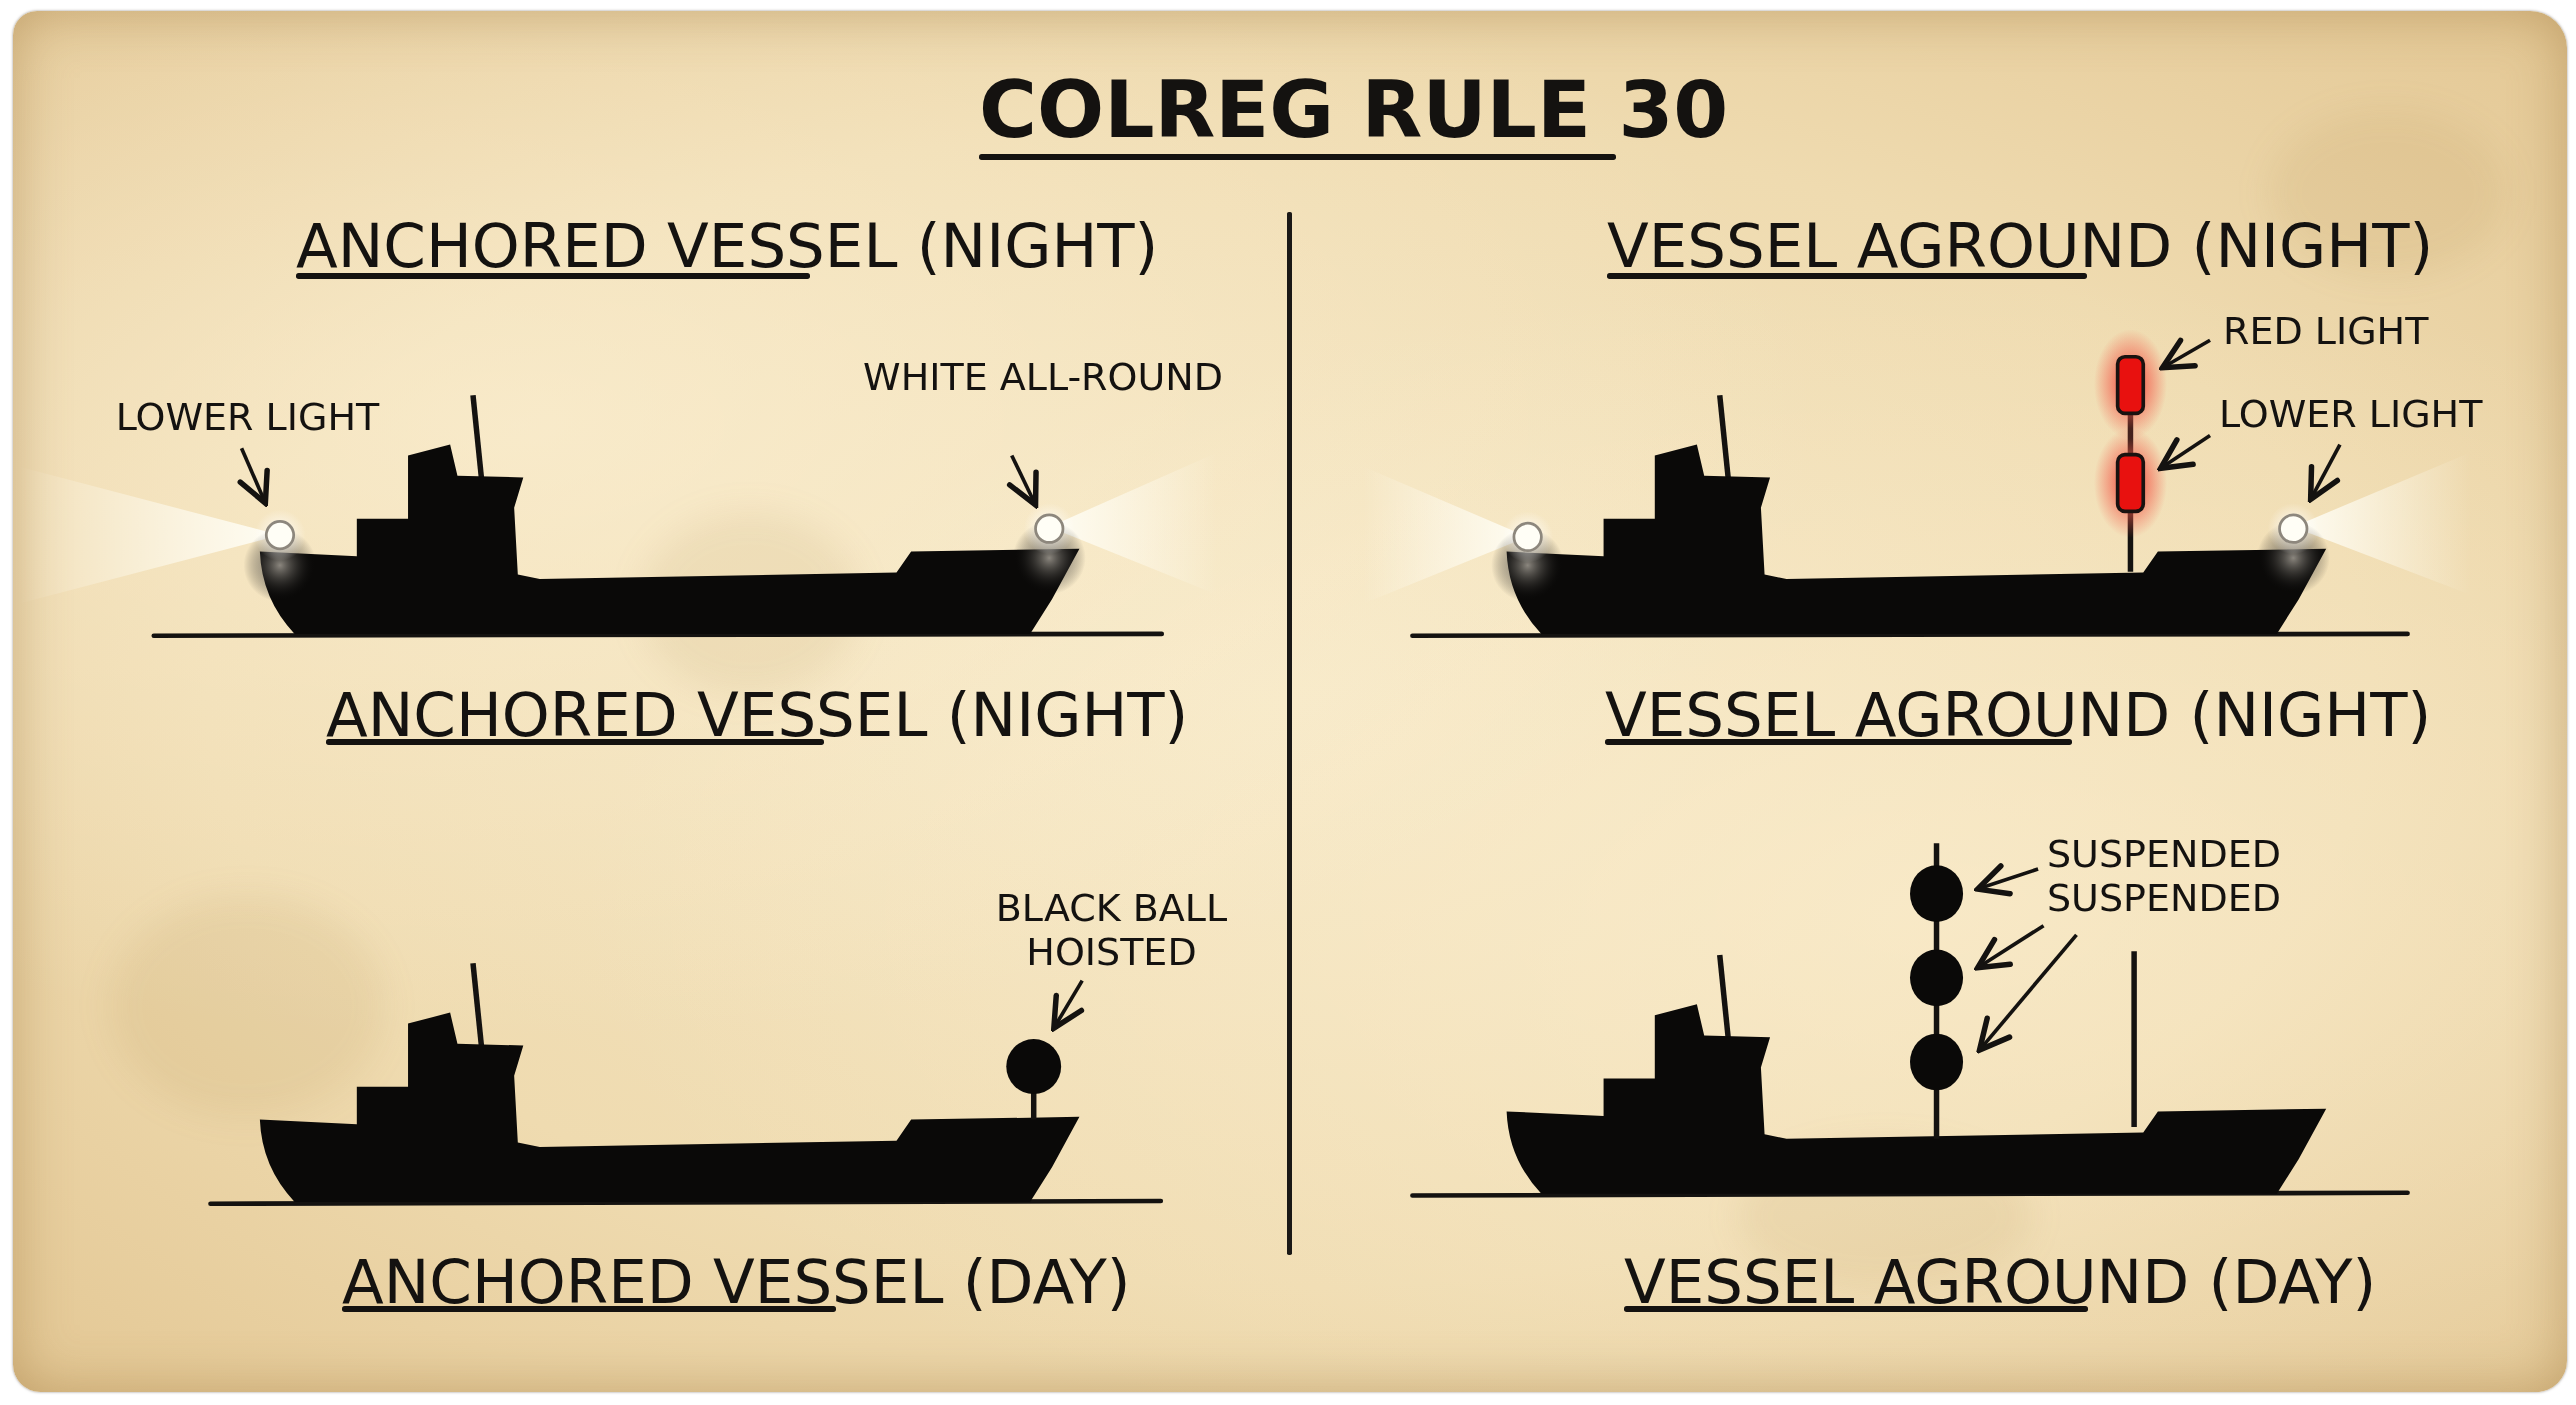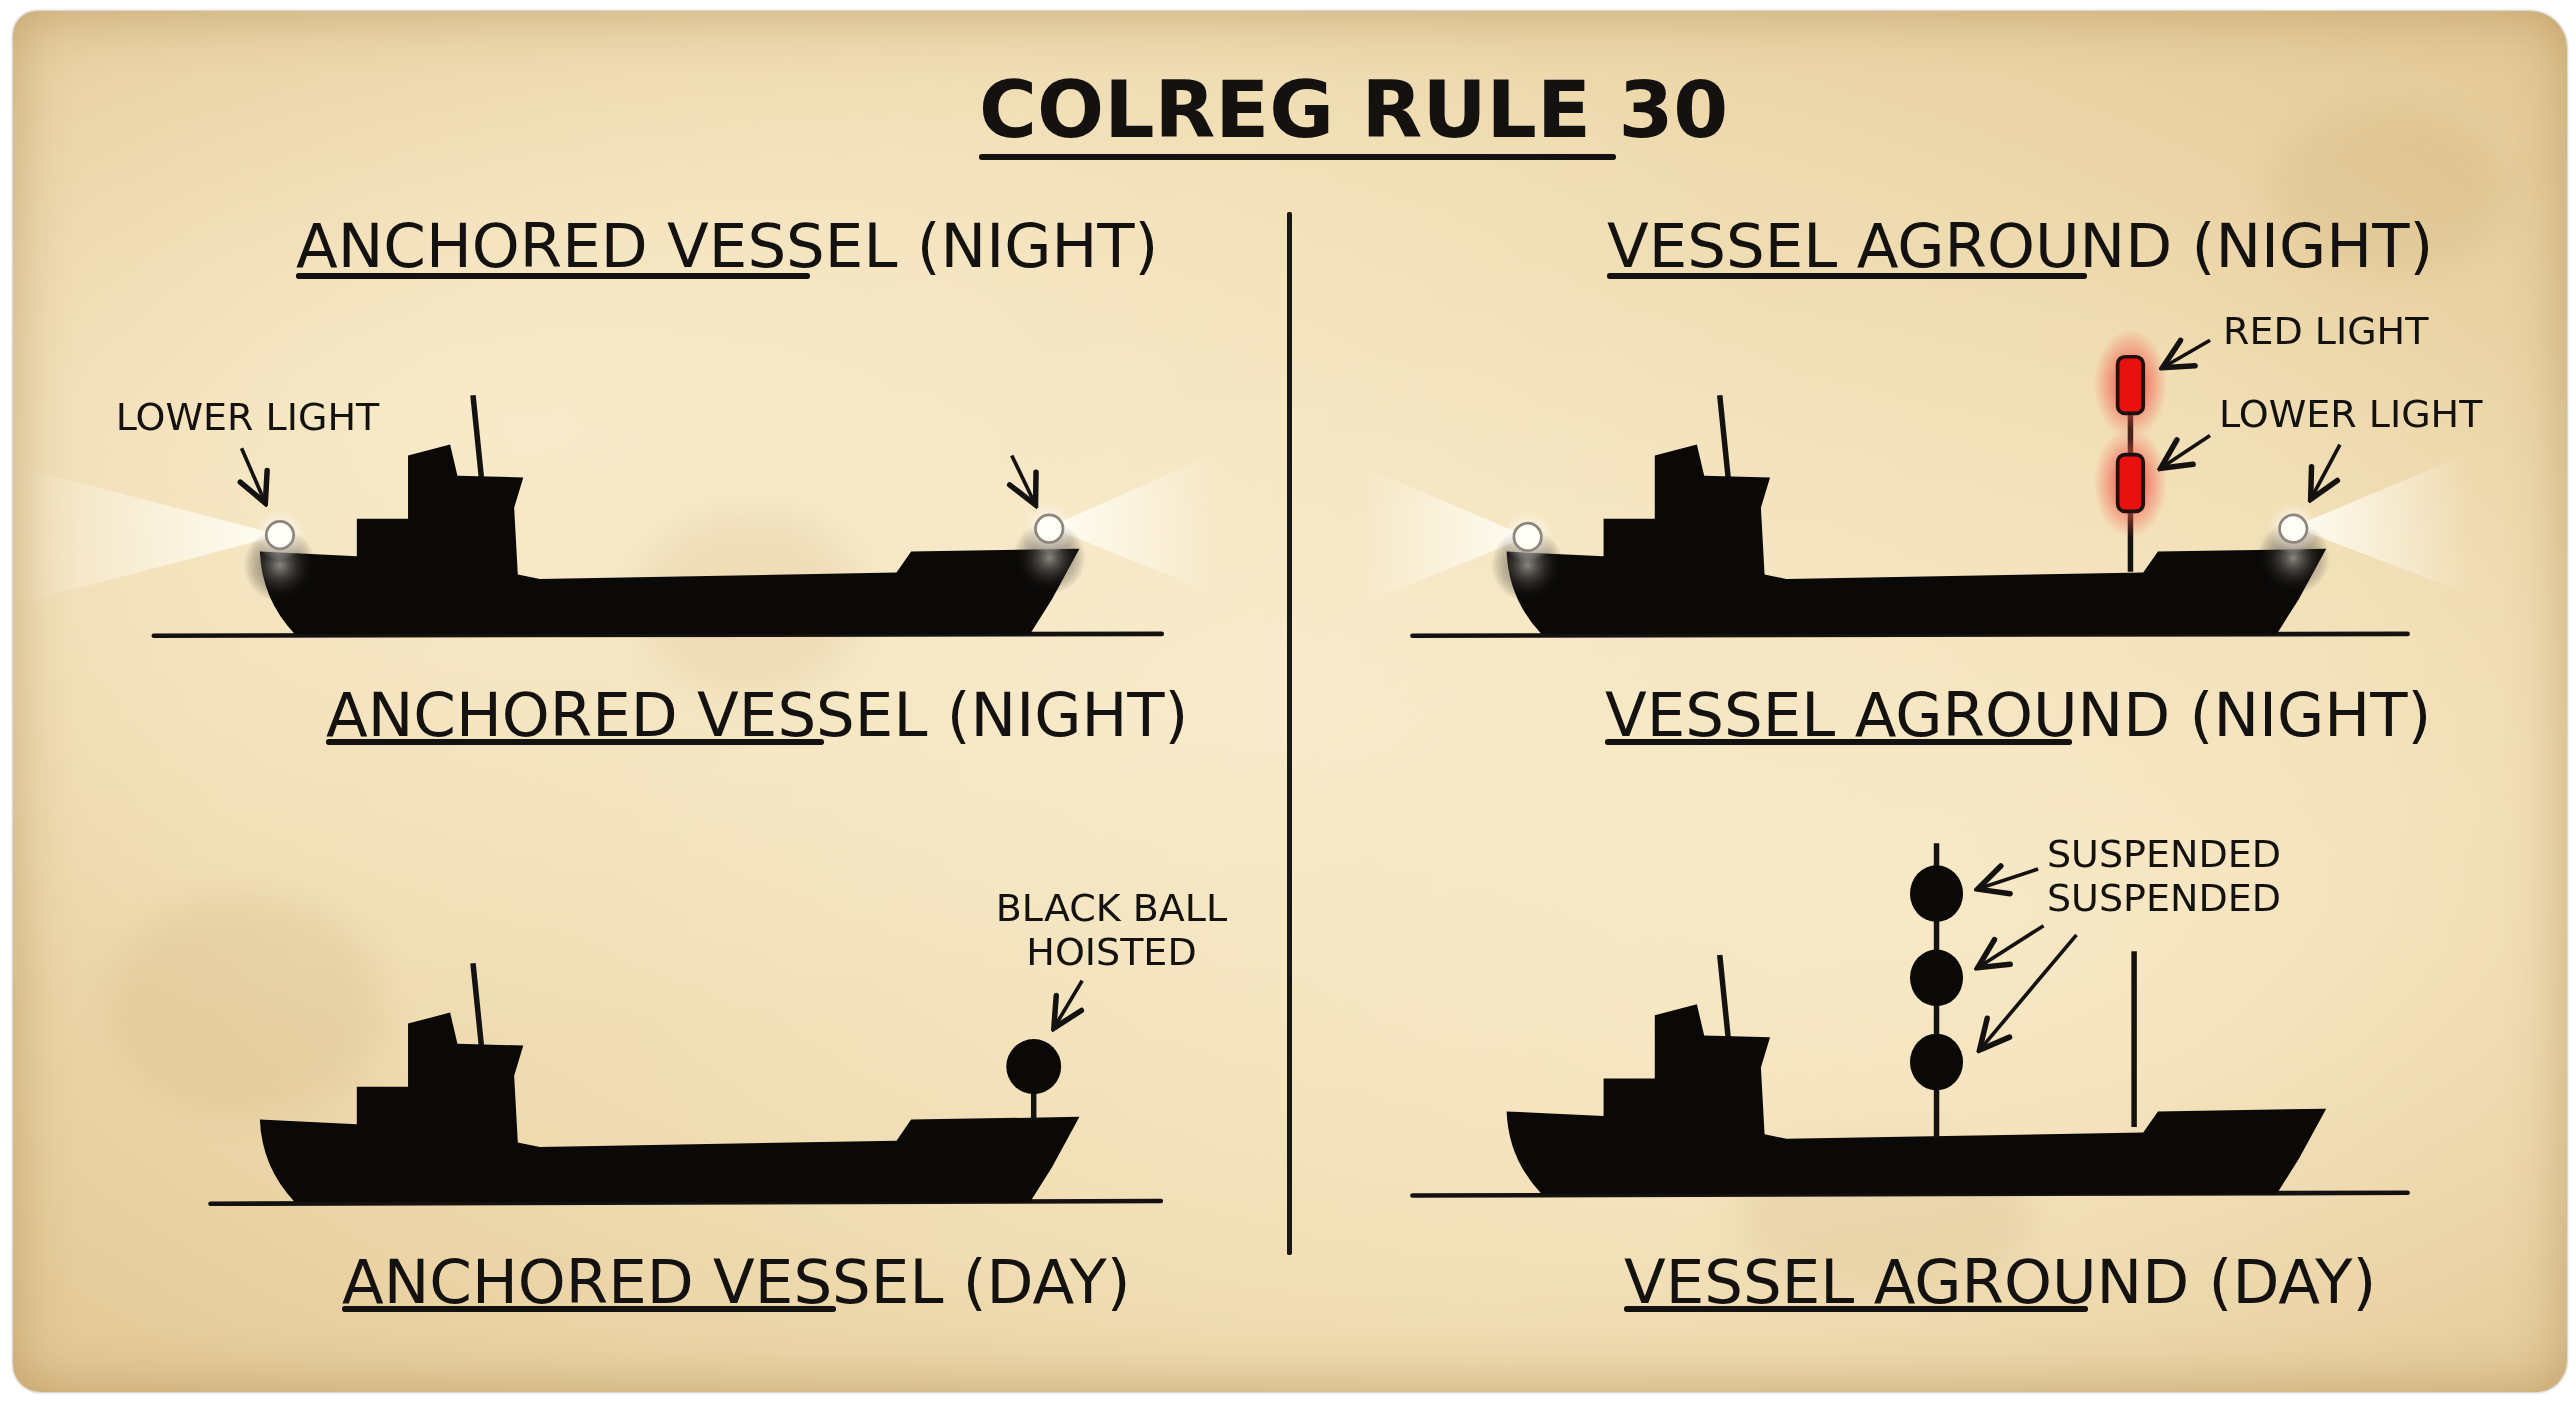--- a/index.html
+++ b/index.html
@@ -68,20 +68,21 @@
 <div class="ul" style="left:342px;top:1306px;width:494px;"></div>
 
 <div class="txt heading" style="left:1624px;top:1246px;">
   <span>VESSEL AGROUND</span>
   <span>(DAY)</span>
 </div>
 <div class="ul" style="left:1624px;top:1306px;width:464px;"></div>
 
 <div class="txt label" style="left:101px;top:395px;width:293px;">LOWER LIGHT</div>
 <div class="txt label" style="left:851px;top:355px;width:384px;">
+  <div>WHITE ALL-ROUND</div>
 </div>
 <div class="txt label" style="left:979px;top:886px;width:265px;">
   <div>BLACK BALL</div>
   <div>HOISTED</div>
 </div>
 <div class="txt label" style="left:2223px;top:309px;text-align:right;">RED LIGHT</div>
 <div class="txt label" style="left:2219px;top:392px;text-align:left;">LOWER LIGHT</div>
 <div class="txt label" style="left:2047px;top:832px;text-align:right;">
   <div>SUSPENDED</div>
   <div>SUSPENDED</div>

